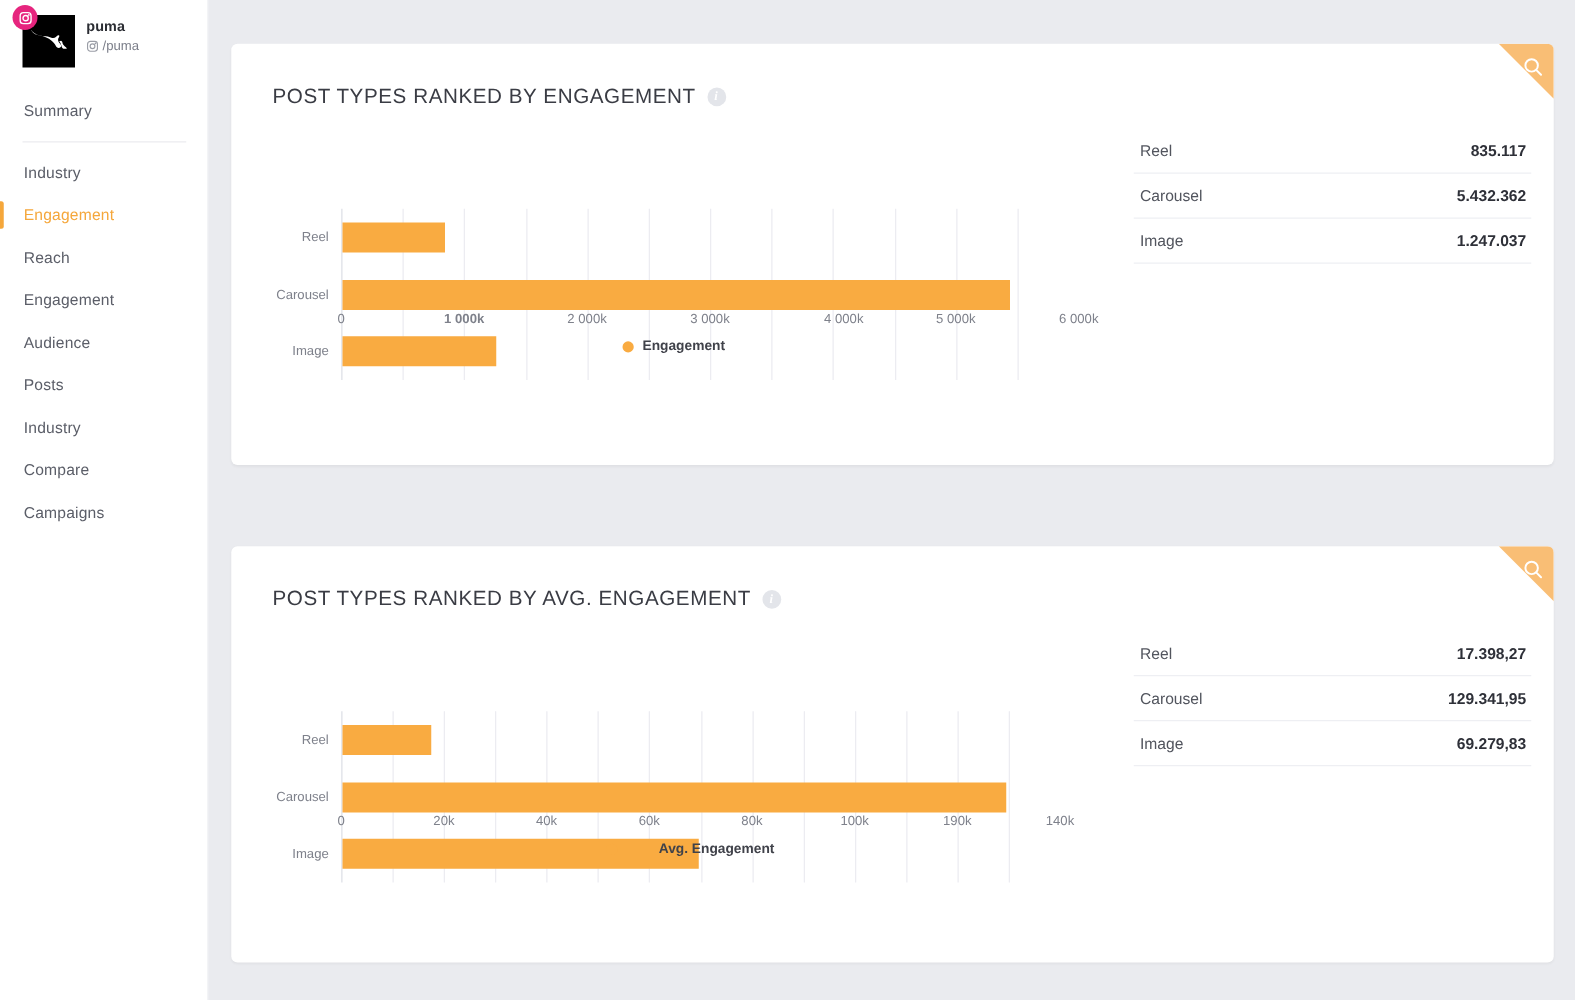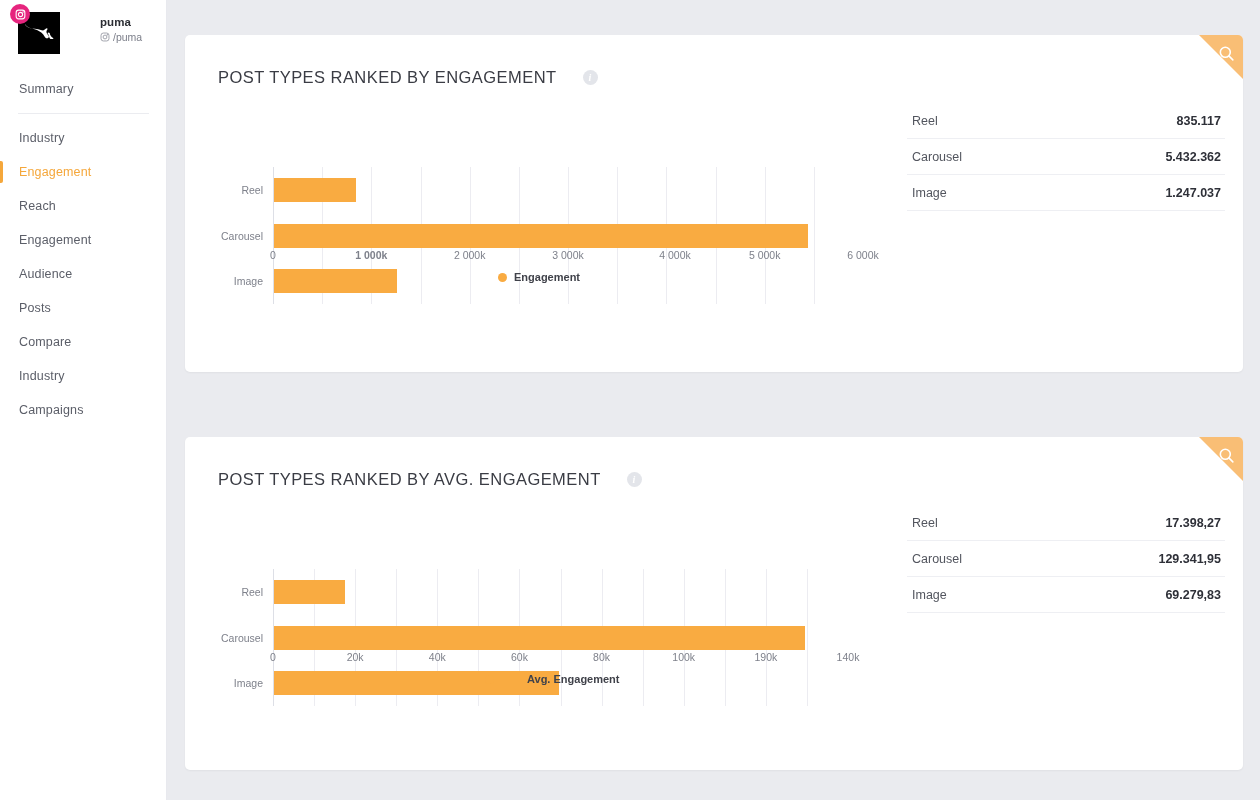--- a/index.html
+++ b/index.html
@@ -15,21 +15,20 @@
   .sidebar {
     width: 167px; min-width: 167px; height: 800px;
     background: #ffffff;
     border-right: 1px solid #e8e9ee;
     position: relative;
   }
   .profile {
     display: flex; align-items: flex-start;
     padding: 12px 0 0 18px;
     position: relative;
-    gap: 31px;
   }
   .avatar-wrap { position: relative; width: 42px; height: 42px; }
   .avatar {
     width: 42px; height: 42px; background: #000000;
     display: flex; align-items: center; justify-content: center;
     overflow: hidden;
   }
   .avatar svg { width: 38px; height: 26px; display: block; }
   .ig-badge {
     position: absolute; top: -8px; left: -8px;
@@ -91,21 +90,21 @@
   .corner-icon {
     position: absolute; top: 9px; right: 7px;
     width: 19px; height: 19px; cursor: pointer;
   }
   .corner-icon svg { width: 19px; height: 19px; display: block; }
 
   .card-title {
     font-size: 16.5px; color: #3a3c44;
     letter-spacing: .45px;
     padding: 33px 0 0 33px;
-    display: flex; align-items: center; gap: 26px;
+    display: flex; align-items: center; gap: 9px;
     font-weight: normal;
   }
   .info-icon {
     width: 15px; height: 15px; border-radius: 50%;
     background: #e3e5ea; color: #ffffff;
     font-size: 10px; font-weight: bold; font-style: italic;
     display: flex; align-items: center; justify-content: center;
     font-family: "Liberation Serif", serif;
     line-height: 1;
   }
@@ -182,22 +181,22 @@
 
     <nav class="nav">
       <div class="nav-item">Summary</div>
       <div class="nav-sep"></div>
       <div class="nav-item">Industry</div>
       <div class="nav-item active">Engagement</div>
       <div class="nav-item">Reach</div>
       <div class="nav-item">Engagement</div>
       <div class="nav-item">Audience</div>
       <div class="nav-item">Posts</div>
+      <div class="nav-item">Industry</div>
       <div class="nav-item">Compare</div>
-      <div class="nav-item">Industry</div>
       <div class="nav-item">Campaigns</div>
     </nav>
   </aside>
 
   <main class="main">
 
     <section class="card first">
       <div class="corner"></div>
       <div class="corner-icon">
         <svg viewBox="0 0 24 24" aria-hidden="true">

